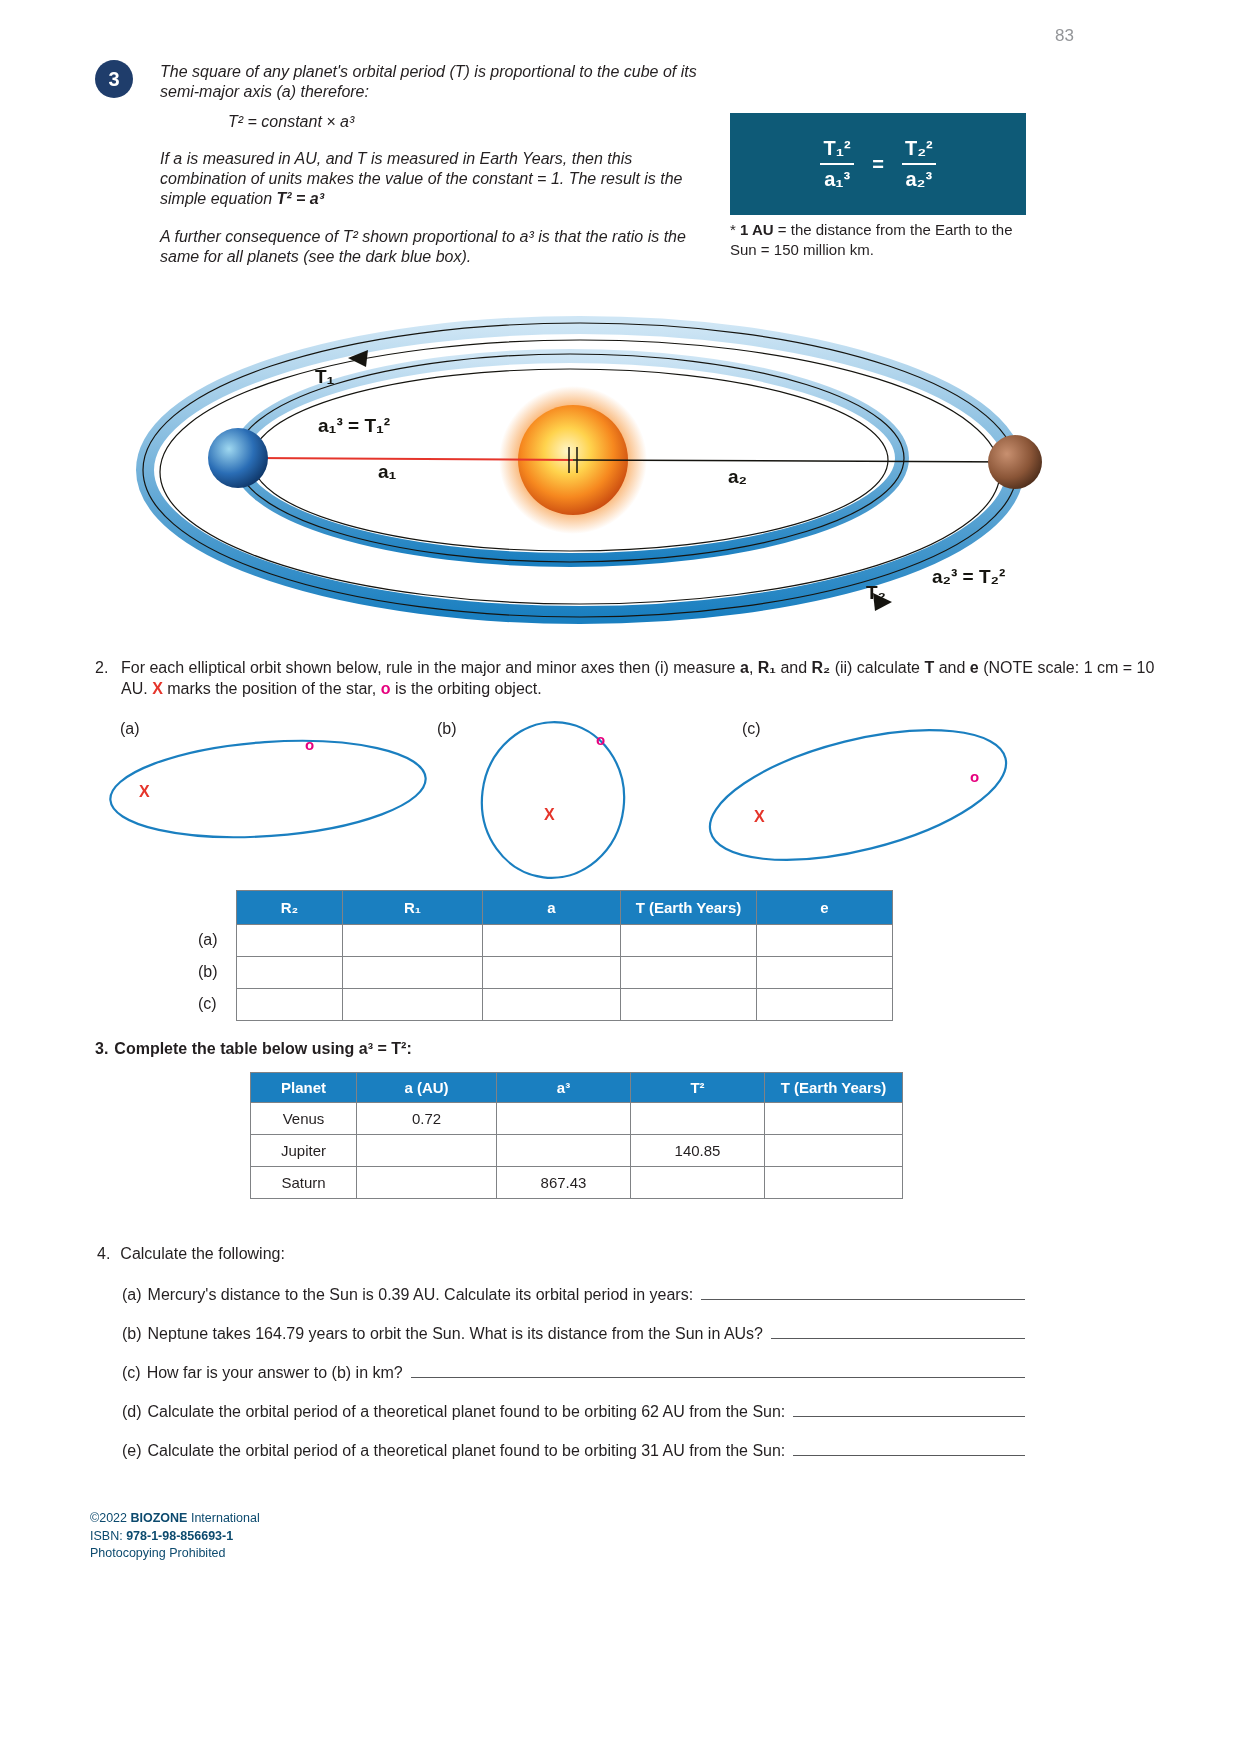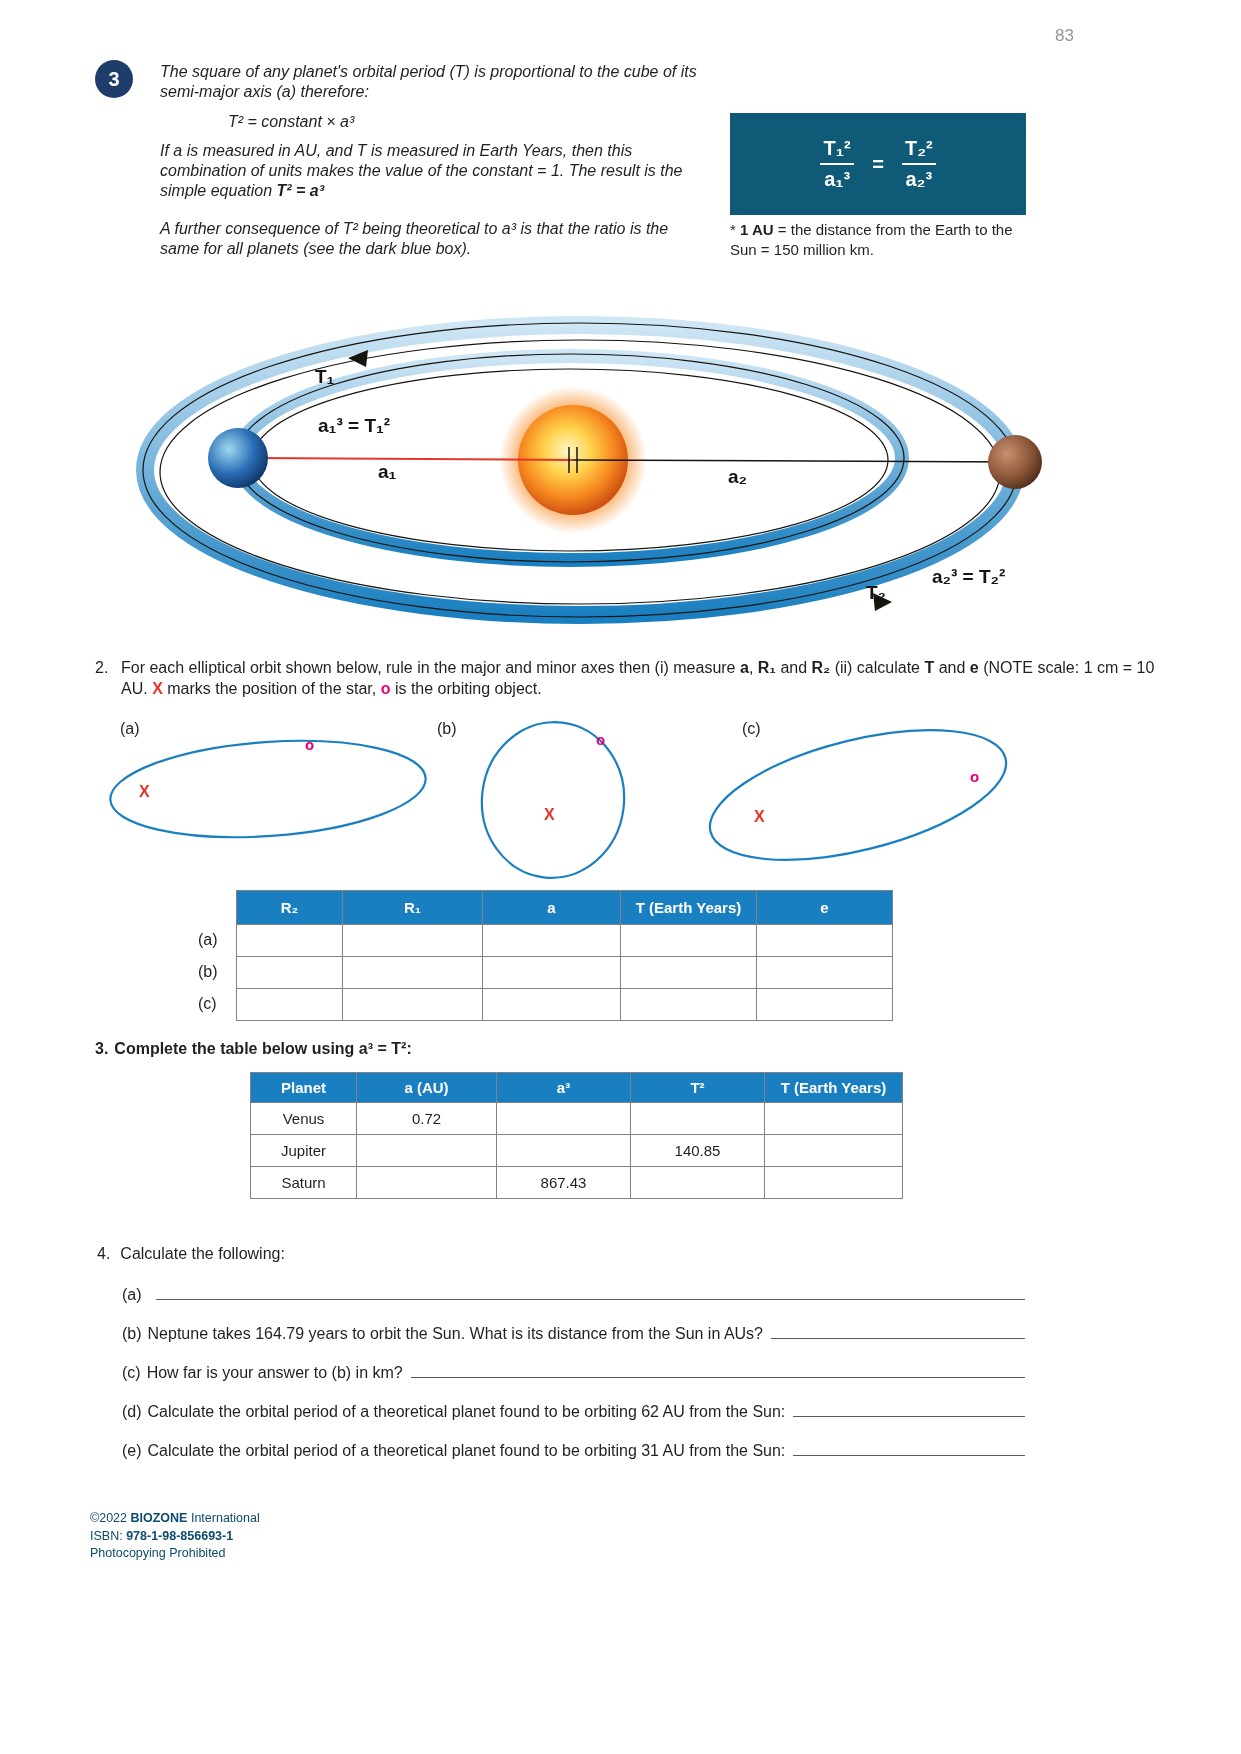--- a/index.html
+++ b/index.html
@@ -7,21 +7,21 @@
   .page { position:relative; width:1241px; height:1754px; background:#ffffff; margin:0 auto; overflow:hidden; }
 
   .page-number { position:absolute; left:1055px; top:26px; font-size:17px; color:#939598; }
 
   .badge { position:absolute; left:95px; top:60px; width:38px; height:38px; border-radius:50%;
            background:#1f3d6b; color:#fff; display:flex; align-items:center; justify-content:center;
            font-size:20px; font-weight:bold; }
 
   .intro { position:absolute; left:160px; top:62px; width:545px; font-size:16px; line-height:1.24;font-style:italic; }
   .intro .formula { margin:10px 0 10px 68px; font-size:16px; }
-  .intro .p2 { margin-top:10px; }
+  .intro .p2 { margin-top:18px; }
   .intro .p3 { margin-top:18px; }
 
   .ratio-box { position:absolute; left:730px; top:113px; width:296px; height:102px; background:#0e5a77;
                display:flex; align-items:center; justify-content:center; gap:18px; color:#fff; }
   .frac { display:inline-flex; flex-direction:column; align-items:center; font-weight:bold; font-size:20px; }
   .frac .bar { width:34px; height:2px; background:#fff; margin:3px 0; }
   .ratio-box .eq { font-weight:bold; font-size:20px; }
 
   .au-note { position:absolute; left:730px; top:220px; width:300px; font-size:15px; line-height:1.3; }
 
@@ -82,21 +82,21 @@
   <div class="page-number">83</div>
 
   <div class="badge">
     <span>3</span>
   </div>
 
   <div class="intro">
     <p class="p1">The square of any planet's orbital period (T) is proportional to the cube of its semi-major axis (a) therefore:</p>
     <p class="formula">T² = constant  ×  a³</p>
     <p class="p2"><span>If a is measured in AU, and T is measured in Earth Years, then this combination of units makes the value of the constant = 1. The result is the simple equation </span><strong>T² = a³</strong></p>
-    <p class="p3">A further consequence of  T² being theoretical to a³ is that the ratio is the same for all planets (see the dark blue box).</p>
+    <p class="p3">A further consequence of  T² shown proportional to a³ is that the ratio is the same for all planets (see the dark blue box).</p>
   </div>
 
   <div class="ratio-box">
     <div class="frac">
       <span class="num">T₁²</span>
       <span class="bar"></span>
       <span class="den">a₁³</span>
     </div>
     <span class="eq">=</span>
     <div class="frac">
@@ -277,20 +277,21 @@
         <td></td>
       </tr>
     </tbody>
   </table>
 
   <p class="q4-head"><span class="qnum">4.</span><span>Calculate the following:</span></p>
 
   <div class="q4-items">
     <div class="q4-item">
       <span class="q4-label">(a)</span>
+      <span class="q4-text">Mercury's distance to the Sun is 0.39 AU. Calculate its orbital period in years:</span>
       <span class="answer-line"></span>
     </div>
     <div class="q4-item">
       <span class="q4-label">(b)</span>
       <span class="q4-text">Neptune takes 164.79 years to orbit the Sun. What is its distance from the Sun in AUs?</span>
       <span class="answer-line"></span>
     </div>
     <div class="q4-item">
       <span class="q4-label">(c)</span>
       <span class="q4-text">How far is your answer to (b) in km?</span>

